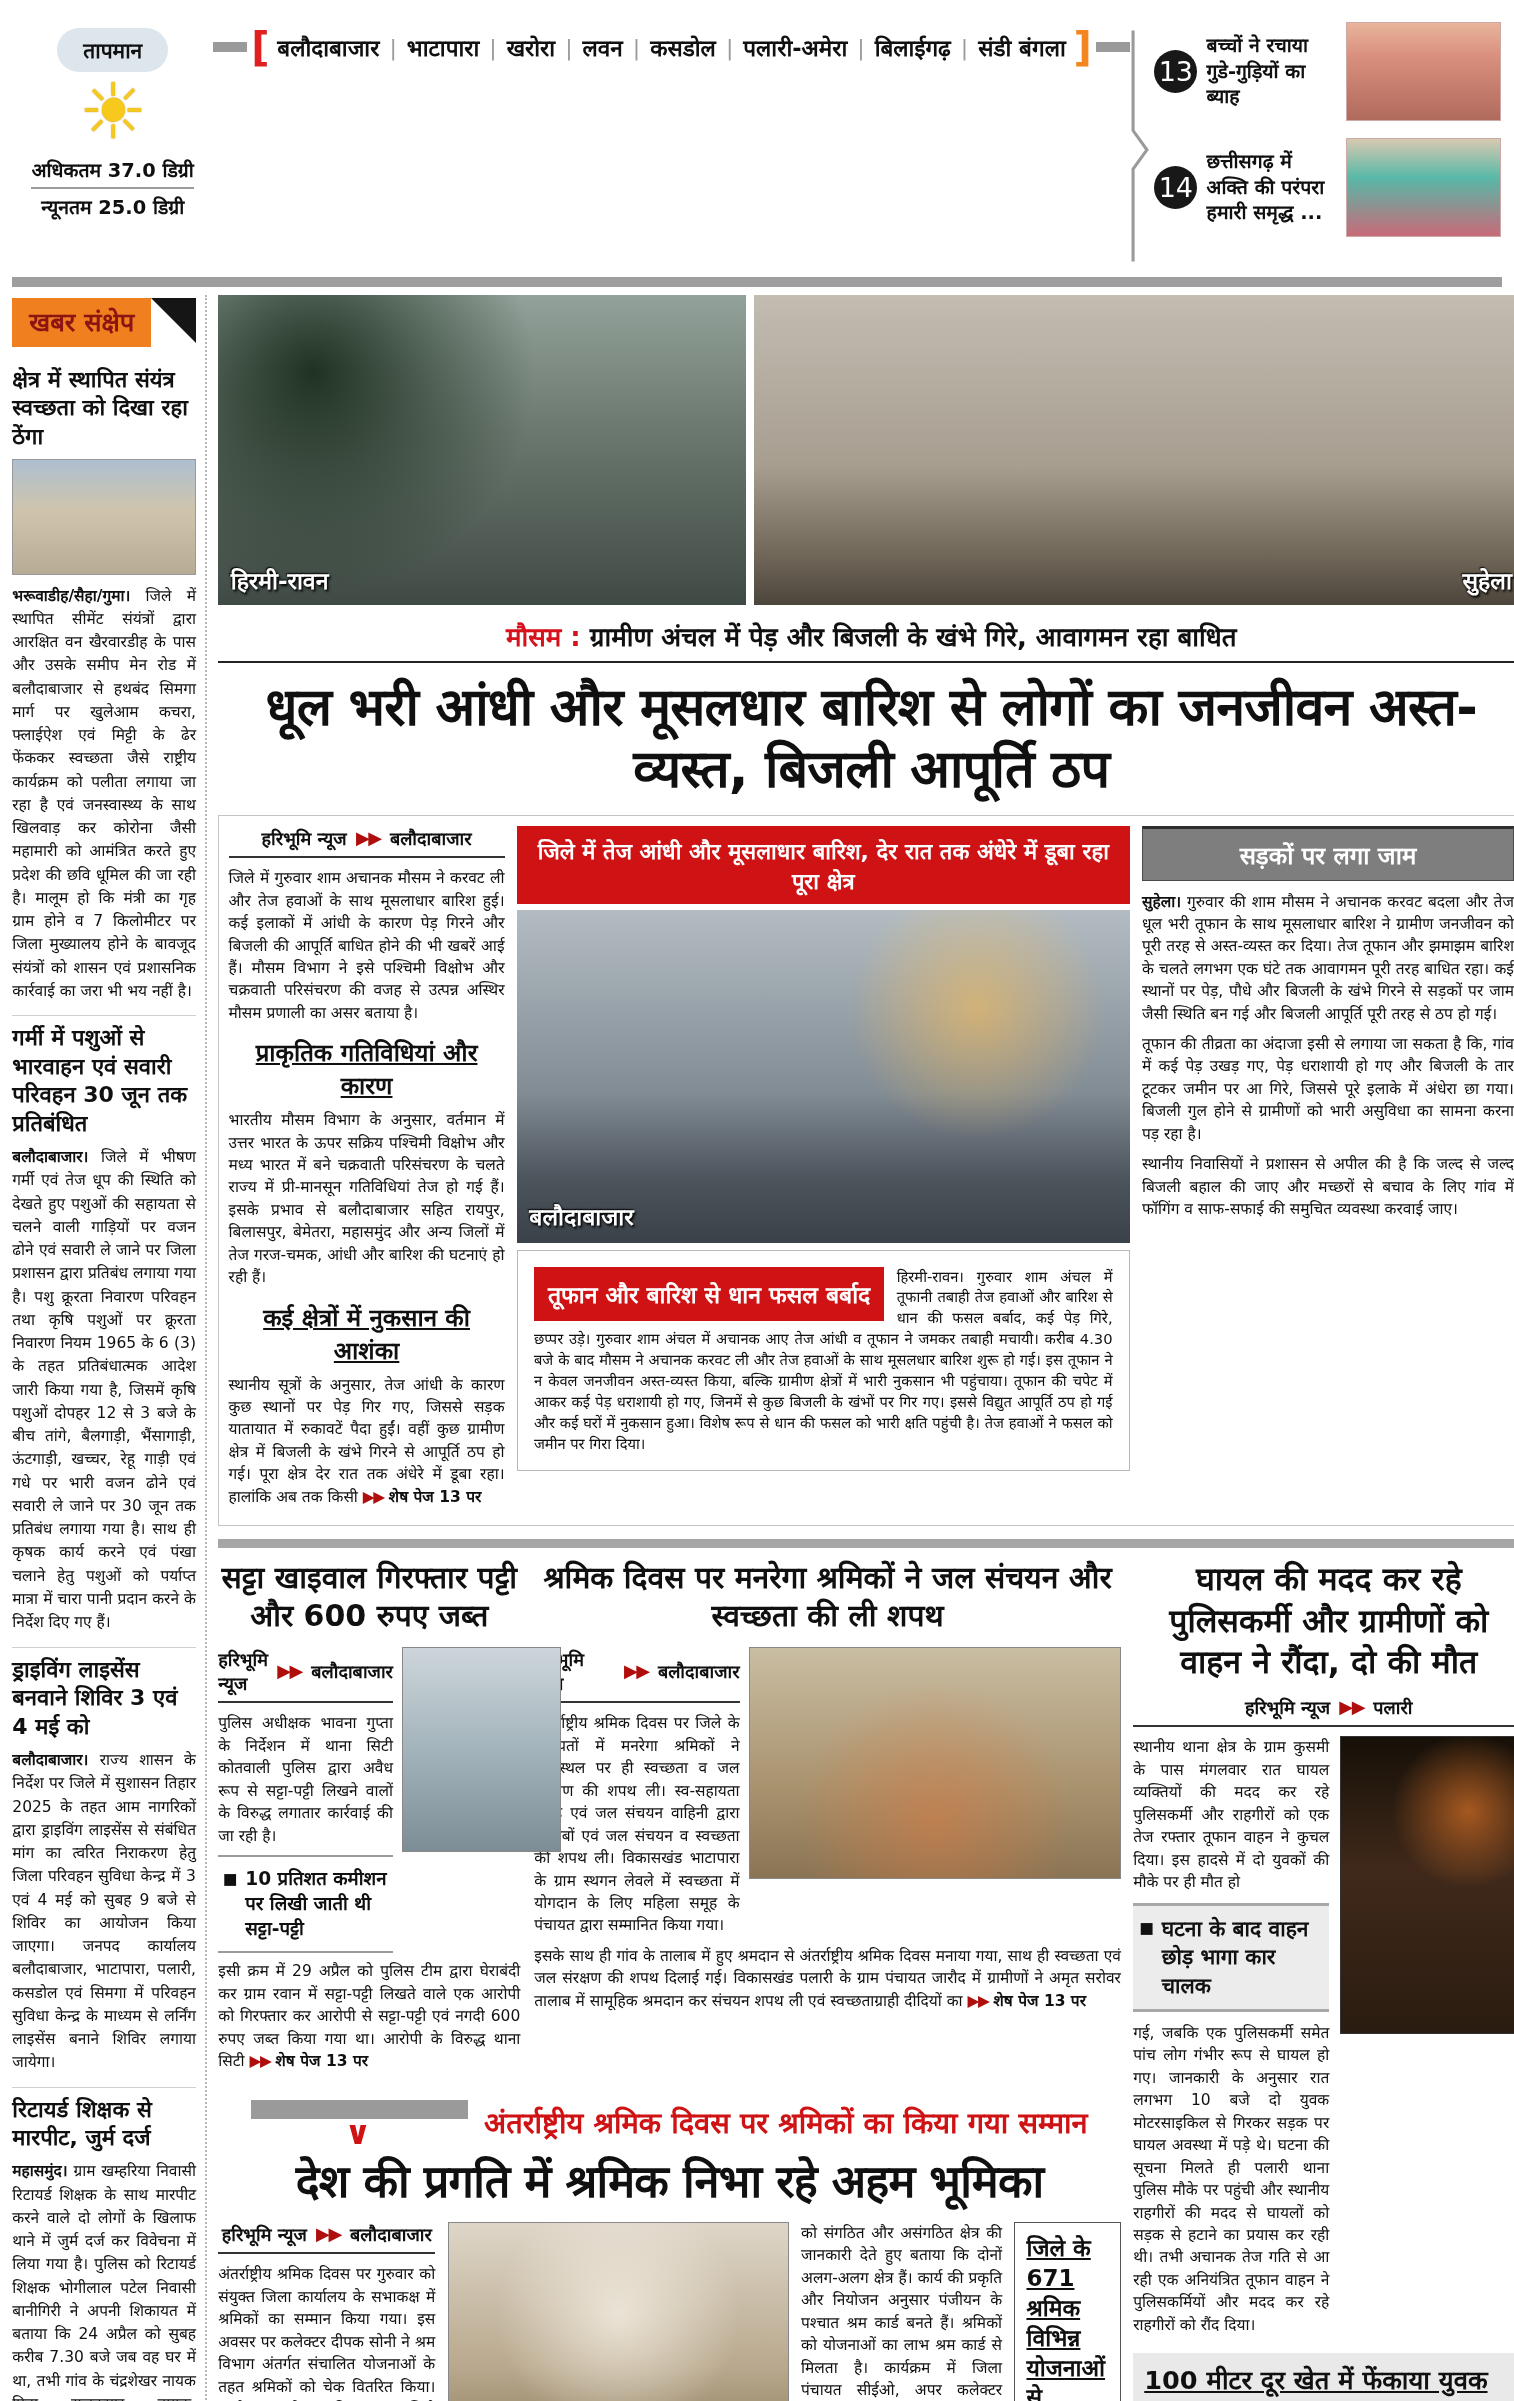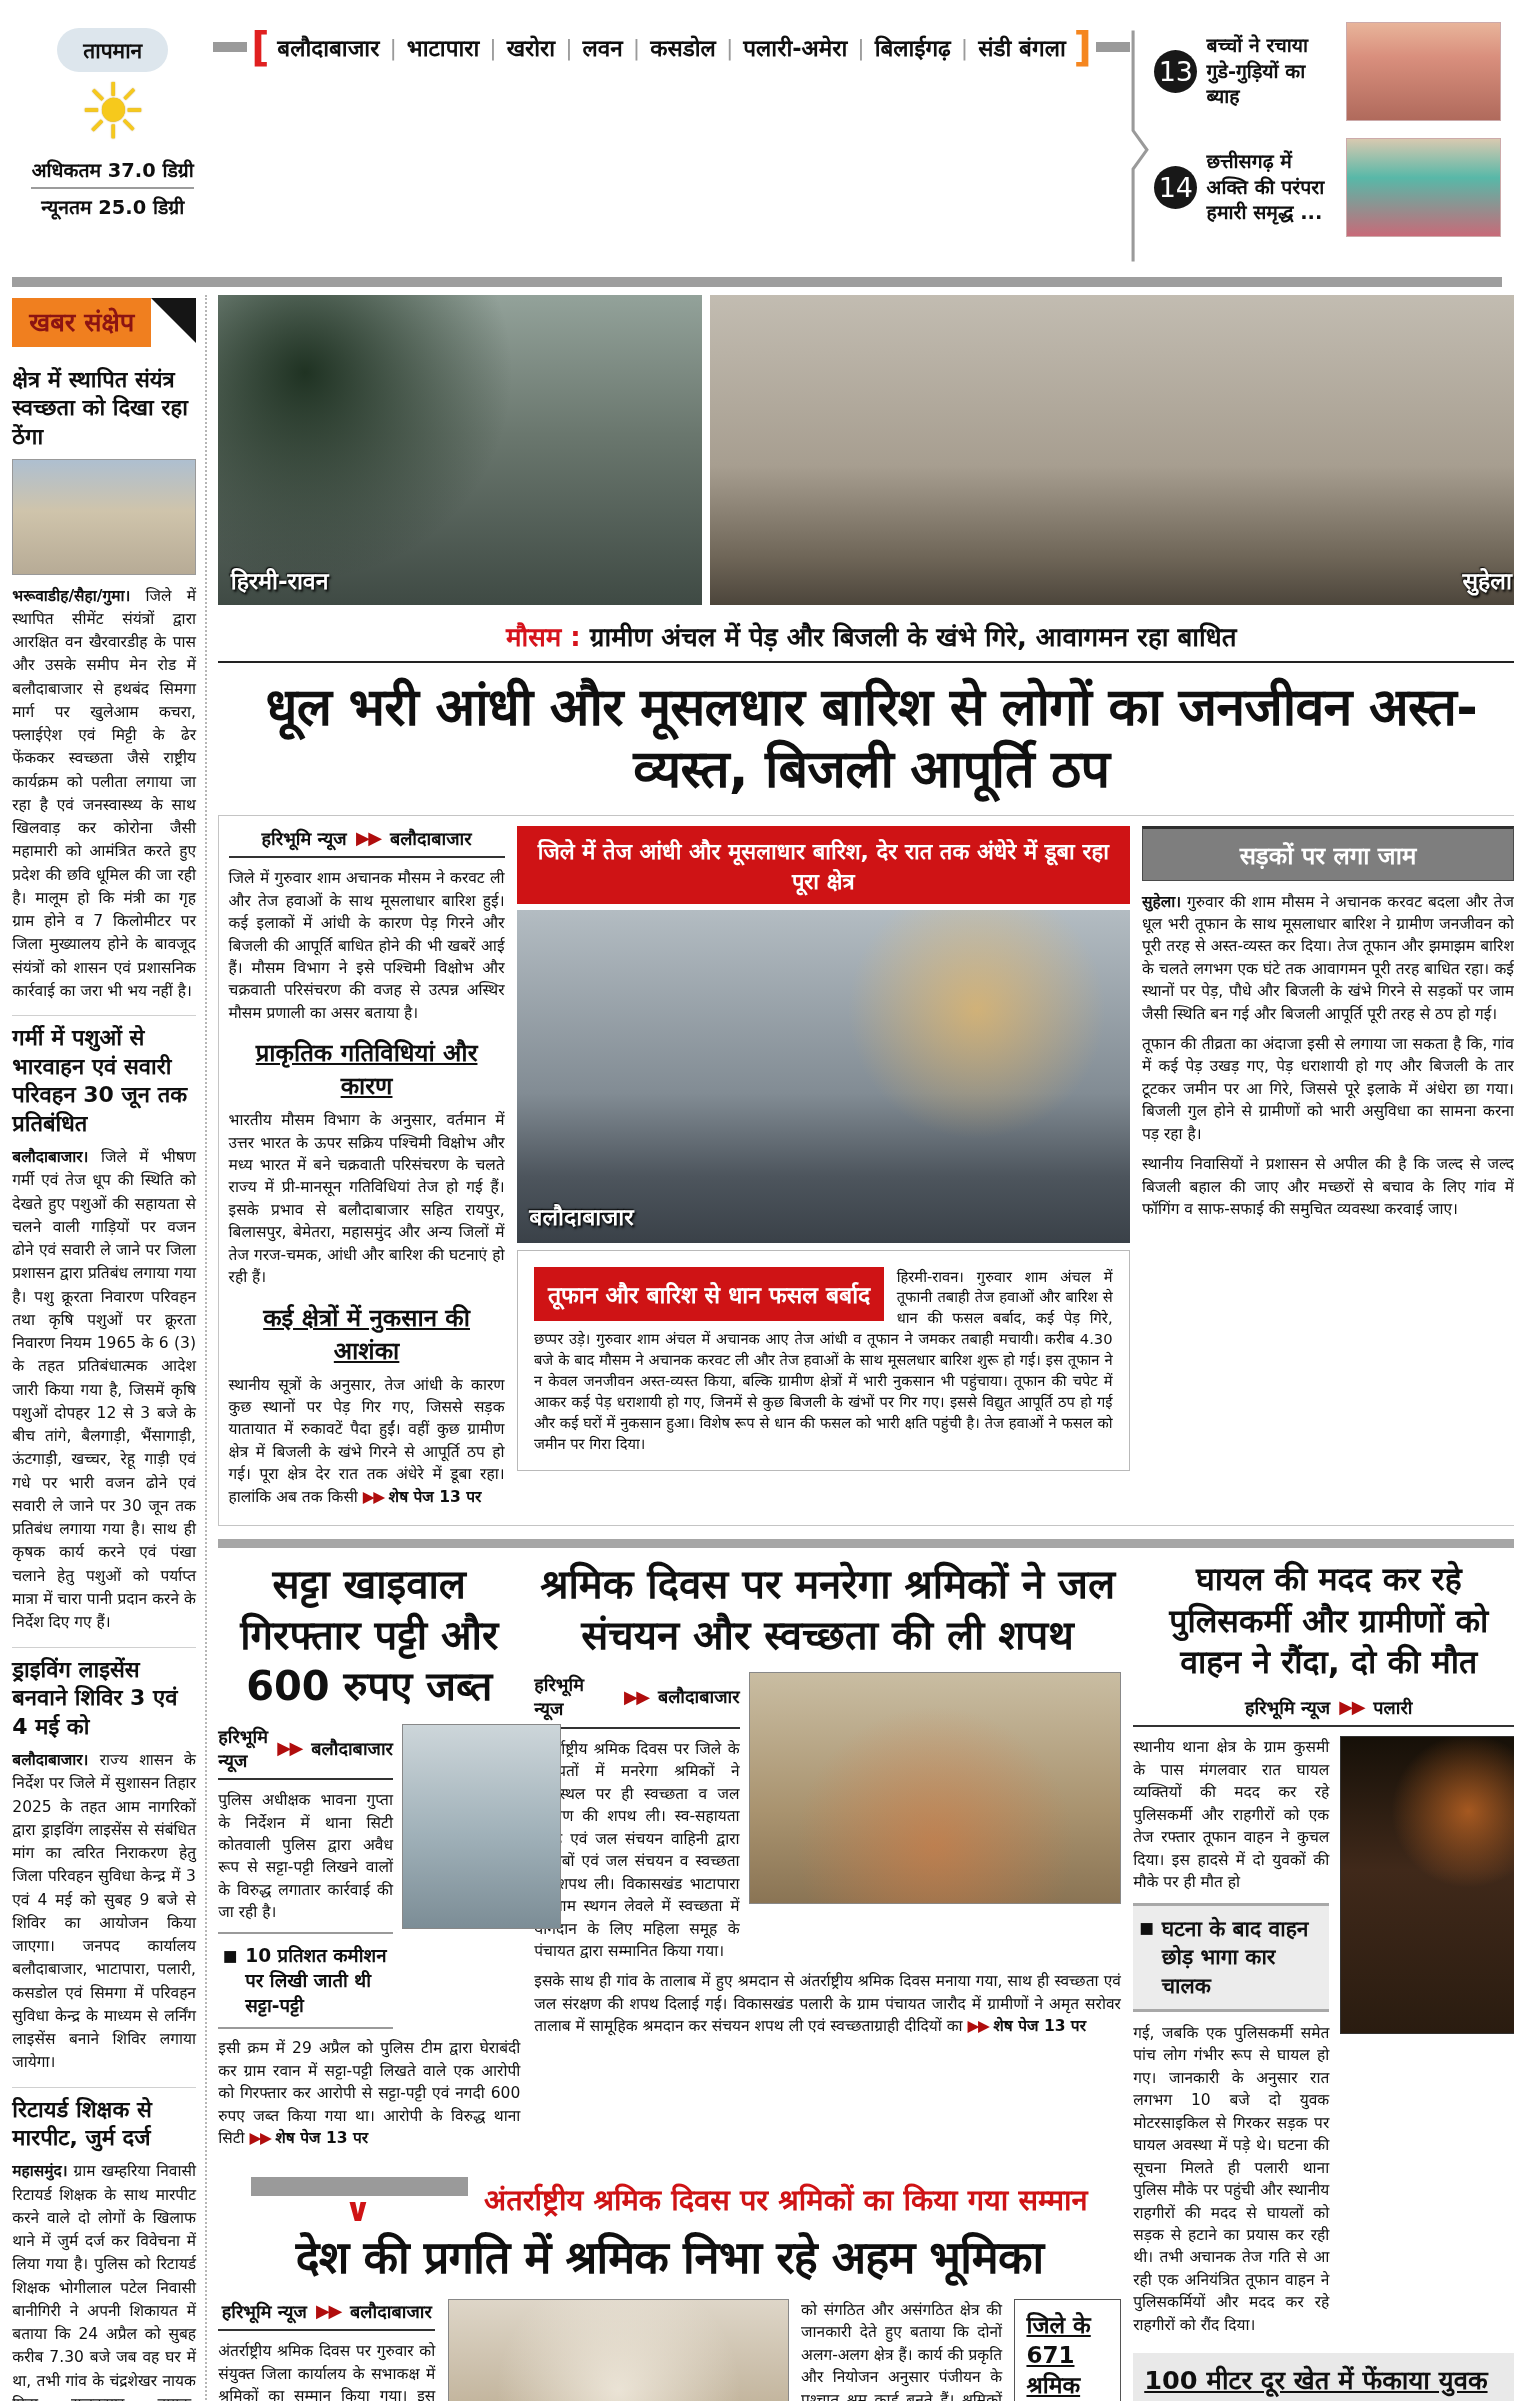--- a/index.html
+++ b/index.html
@@ -53,21 +53,21 @@
   .sb-story:last-child { border-bottom:none; }
   .sb-head { font-size:22px; font-weight:800; line-height:1.3; margin-bottom:7.7px; }
   .sb-photo { width:100%; height:116px; margin:3.1px 0 9.3px 0; background:linear-gradient(180deg,#aebfd0 0%,#cfc4ab 45%,#b7ab96 100%); border:0.8px solid #999; }
   .sb-body { font-size:15.5px; line-height:1.5; text-align:justify; }
   .dl { font-weight:800; }
 
   
   .lead-photos { display:flex; gap:7.7px; }
   .ph { position:relative; }
   .photo-tag { position:absolute; color:#fff; font-weight:800; font-size:23px; text-shadow:1.5px 1.5px 2.3px #000,-0.8px -0.8px 1.5px #000; }
-  .lp-left { width:484px; height:310px; background:radial-gradient(circle at 18% 25%, rgba(15,35,18,0.85) 0%, rgba(15,35,18,0.0) 45%),linear-gradient(180deg,#93a29a 0%,#6a776e 45%,#3f4a44 100%); }
+  .lp-left { width:528px; height:310px; background:radial-gradient(circle at 18% 25%, rgba(15,35,18,0.85) 0%, rgba(15,35,18,0.0) 45%),linear-gradient(180deg,#93a29a 0%,#6a776e 45%,#3f4a44 100%); }
   .lp-right { flex:1; height:310px; background:linear-gradient(180deg,#c2bcb1 0%,#a79e90 55%,#6e6557 85%,#4c453b 100%); }
   .tag-bl { left:12.4px; bottom:9.3px; }
   .tag-br { right:12.4px; bottom:9.3px; }
 
   .kicker { text-align:center; font-size:26px; font-weight:800; padding:12.4px 0 7.7px 0; border-bottom:2.3px solid #222; }
   .kicker-label { color:#d6131c; }
   .headline { text-align:center; font-size:52px; font-weight:800; line-height:1.18; letter-spacing:-0.8px; padding:14px 23px 7.7px 23px; }
 
   
   .storm { display:flex; gap:12.4px; border:1.5px solid #c4c4c4; padding:9.3px; margin-top:7.7px; }
@@ -88,21 +88,21 @@
   .jam-head { background:#7e7e7e; color:#fff; text-align:center; font-size:24px; font-weight:800; padding:9.3px 6.2px; border:0.8px solid #4a4a4a; border-top:3.1px solid #2e2e2e; margin-bottom:9.3px; }
 
   .bar { height:9.3px; background:#a6a6a6; margin:12.4px 0 11px 0; }
 
   
   .mid-bottom { display:flex; gap:12.4px; }
   .mb-left { flex:1; }
   .rail { width:391px; min-width:391px; }
 
   .mid-band { display:flex; gap:14px; }
-  .h-md { font-size:40px; font-weight:800; line-height:1.28; text-align:center; margin-bottom:11px; }
+  .h-md { font-size:30px; font-weight:800; line-height:1.28; text-align:center; margin-bottom:11px; }
   .satta { width:302px; min-width:302px; }
   .shramik { flex:1; }
   .col2flex { display:flex; gap:9.3px; }
   .satta-photo { width:159px; min-width:159px; height:205px; background:linear-gradient(180deg,#cdd6da 0%,#9fb0b8 55%,#7c8d96 100%); border:0.8px solid #888; }
   .inset { border-top:2.3px solid #9a9a9a; border-bottom:2.3px solid #9a9a9a; padding:9.3px 4.6px; font-weight:800; font-size:18.6px; line-height:1.35; display:flex; gap:7.7px; margin:7.7px 0; }
   .sq { color:#101010; font-size:15.5px; line-height:1.7; }
   .shramik-photo { width:372px; min-width:372px; height:232px; background:radial-gradient(circle at 50% 75%, rgba(220,120,60,0.5) 0%, rgba(220,120,60,0) 55%),linear-gradient(180deg,#c9bda2 0%,#a9936f 60%,#8a7454 100%); border:0.8px solid #888; }
 
   .banner { display:flex; align-items:center; justify-content:center; gap:15.5px; margin:20px 0 6.2px 0; }
   .banner-bar-wrap { position:relative; width:217px; height:42px; }

